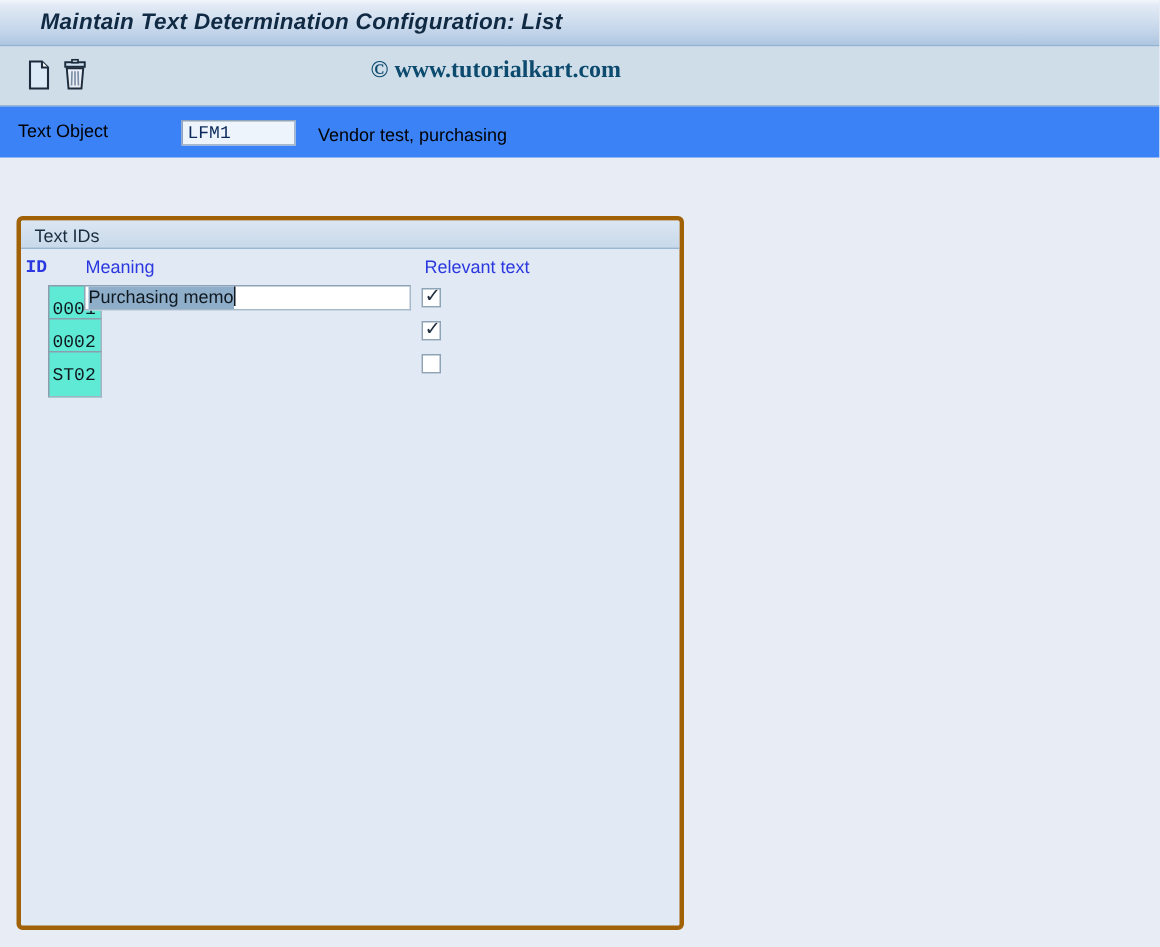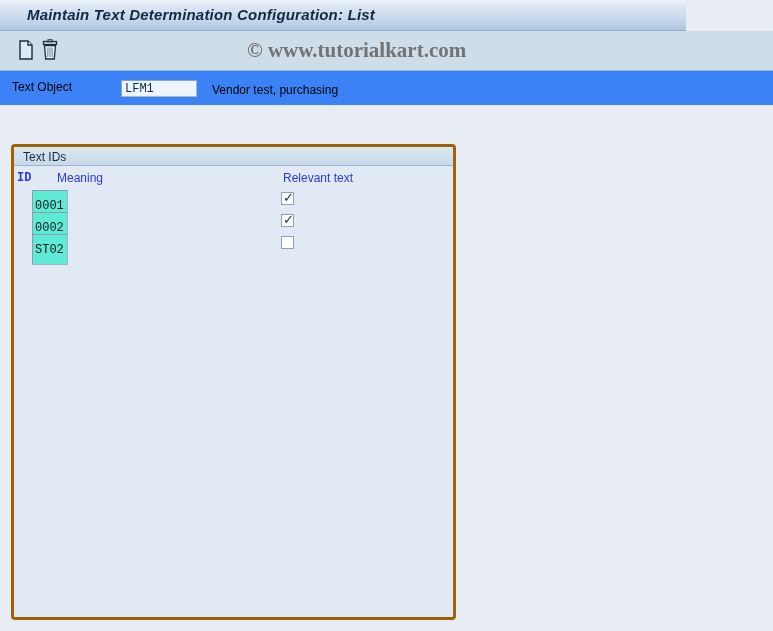--- a/index.html
+++ b/index.html
@@ -14,21 +14,21 @@
     font-size: 12px;
     color: #000000;
     overflow: hidden;
     position: relative;
   }
 
   
   #titlebar {
     position: absolute;
     left: 0; top: 0;
-    width: 686px;
+    width: 773px;
     height: 31px;
     background: linear-gradient(to bottom, #f2f6fb 0%, #e2eaf5 12%, #c3d5ea 70%, #aec6e0 100%);
     border-bottom: 1px solid #8fb0d0;
     box-sizing: border-box;
   }
   #titlebar .title-text {
     position: absolute;
     left: 27px;
     top: 6px;
     font-family: "Liberation Sans", sans-serif;
@@ -58,23 +58,23 @@
     cursor: pointer;
   }
   #btn-new { left: 15px; }
   #btn-delete { left: 39px; }
 
   .watermark {
     position: absolute;
     left: 247px;
     top: 38px;
     font-family: "Liberation Serif", serif;
-    font-size: 21px;
+    font-size: 16px;
     font-weight: bold;
-    color: #737373;
+    color: #0c4a6e;
     white-space: nowrap;
     pointer-events: none;
     letter-spacing: 0px;
   }
 
   
   #header-area {
     position: absolute;
     left: 0; top: 71px;
     width: 773px;
@@ -278,20 +278,23 @@
     <span class="panel-title">Text IDs</span>
   </div>
 </div>
 
 <span class="col-head" id="ch-id">ID</span>
 <span class="col-head" id="ch-meaning">Meaning</span>
 <span class="col-head" id="ch-relevant">Relevant text</span>
 
 <div class="row" style="top:190px;">
   <input class="cell-id" style="top: 0px;" type="text" readonly="" value="0001">
+  <div class="cell-meaning selected-text" style="top:0;">
+    <span class="sel">Purchasing memo</span><span class="caret"></span>
+  </div>
   <div class="cell-check" style="top:2px;">
     <span class="mark">✓</span>
   </div>
 </div>
 
 <div class="row" style="top:212px;">
   <input class="cell-id" style="top: 0px;" type="text" readonly="" value="0002">
   <div class="cell-check" style="top:2px;">
     <span class="mark">✓</span>
   </div>

